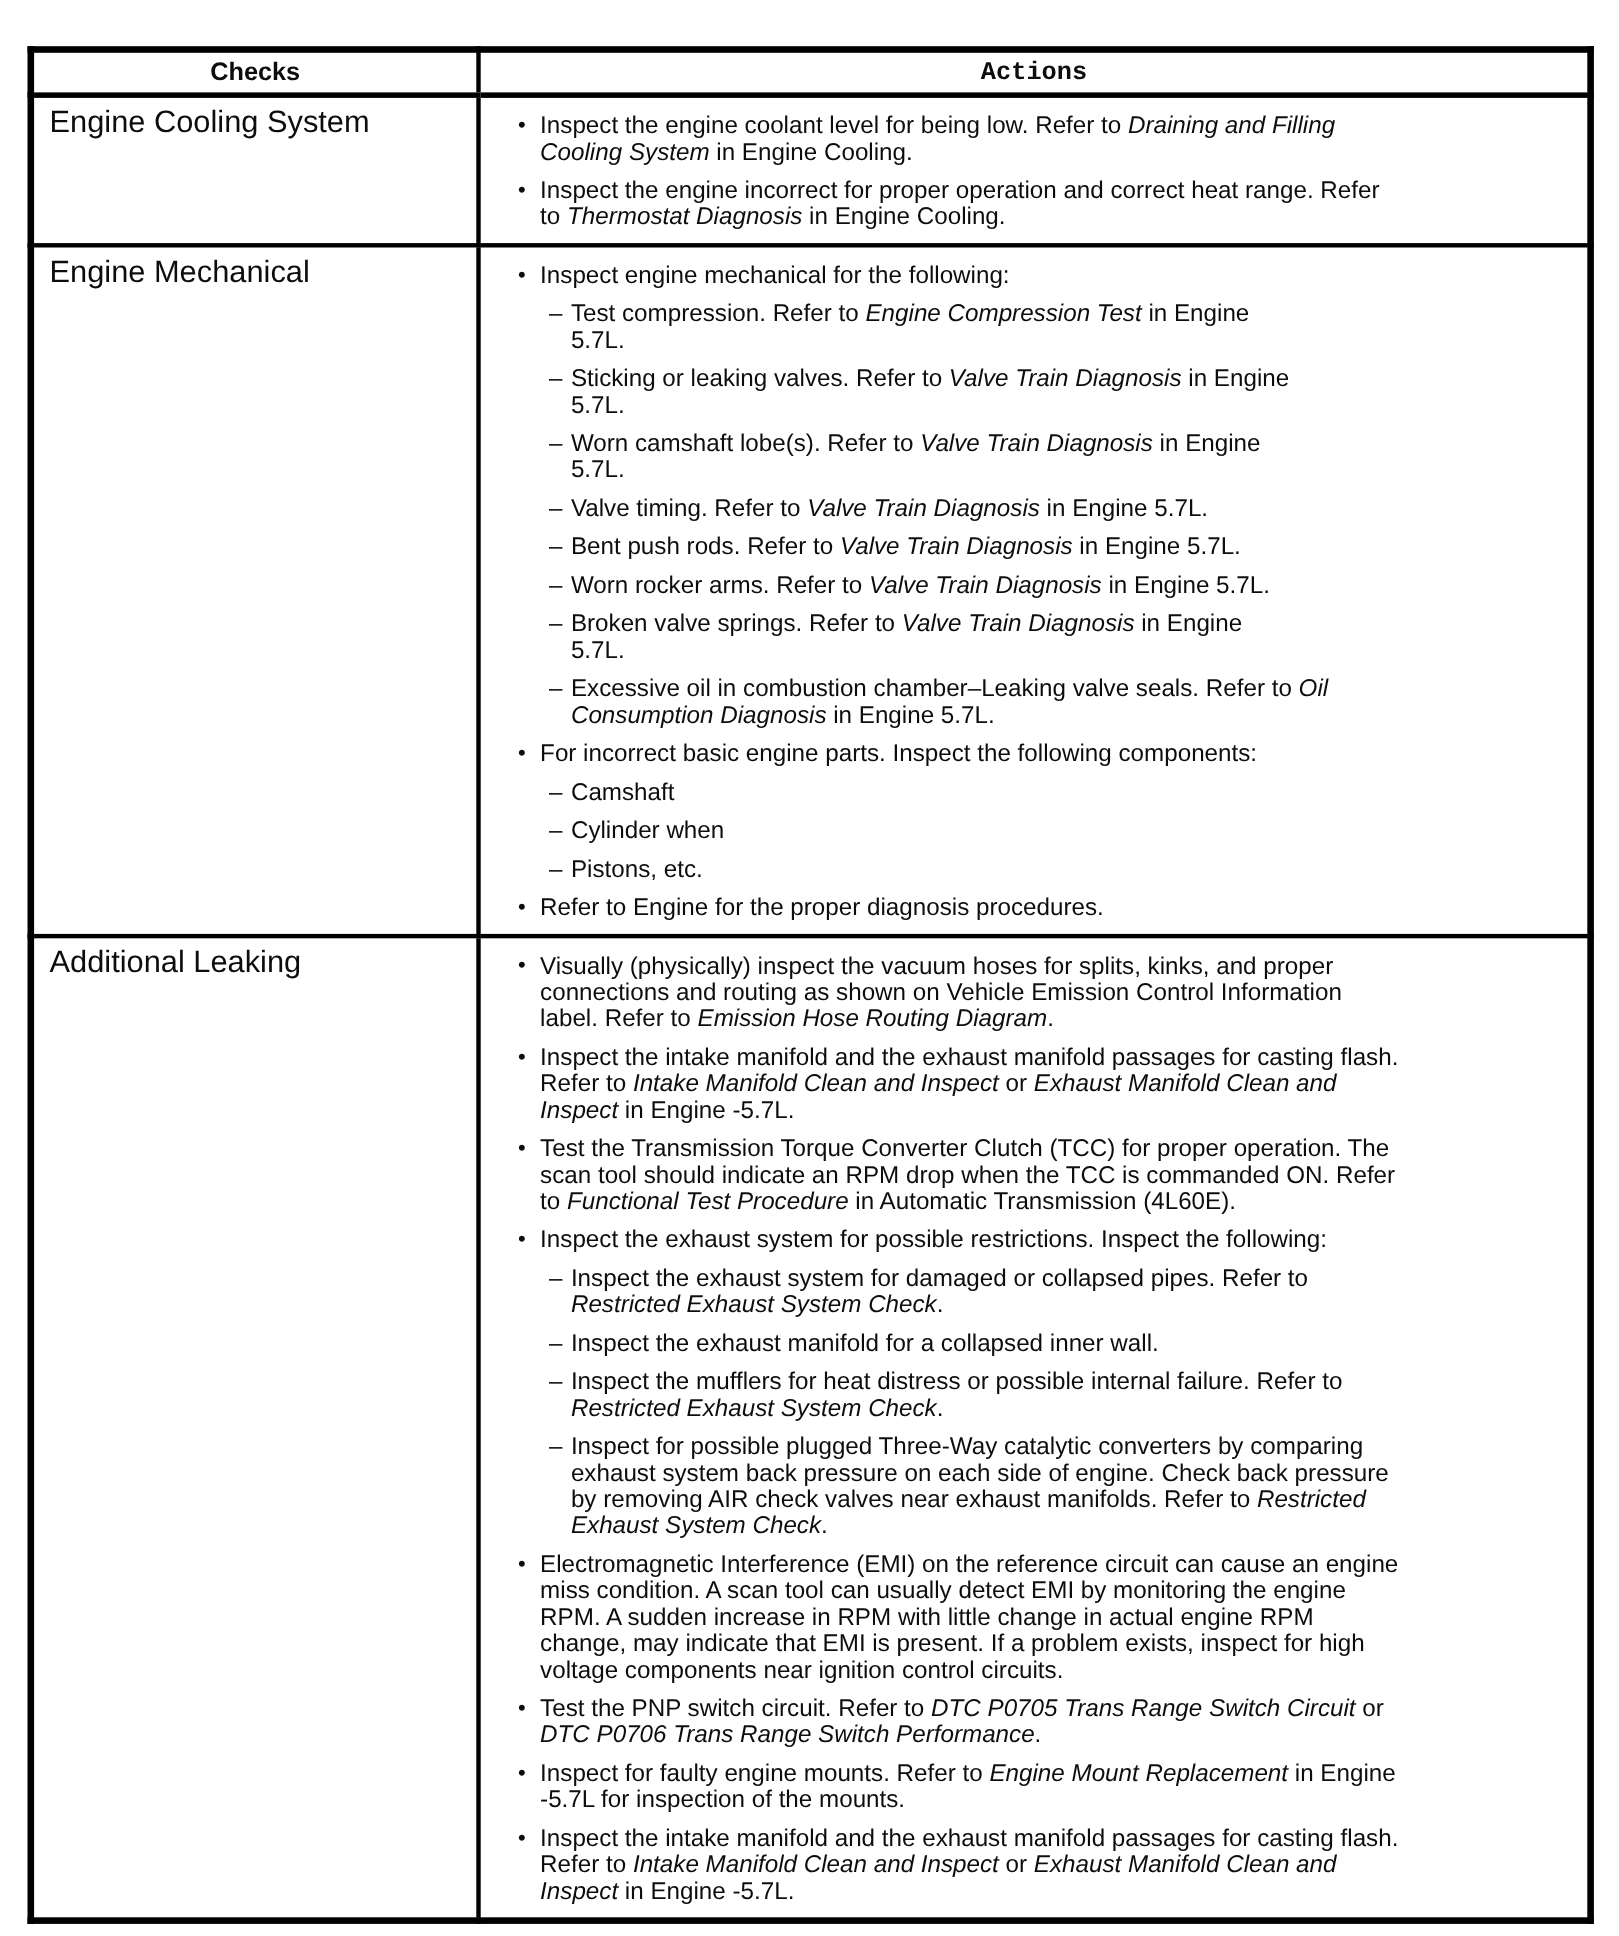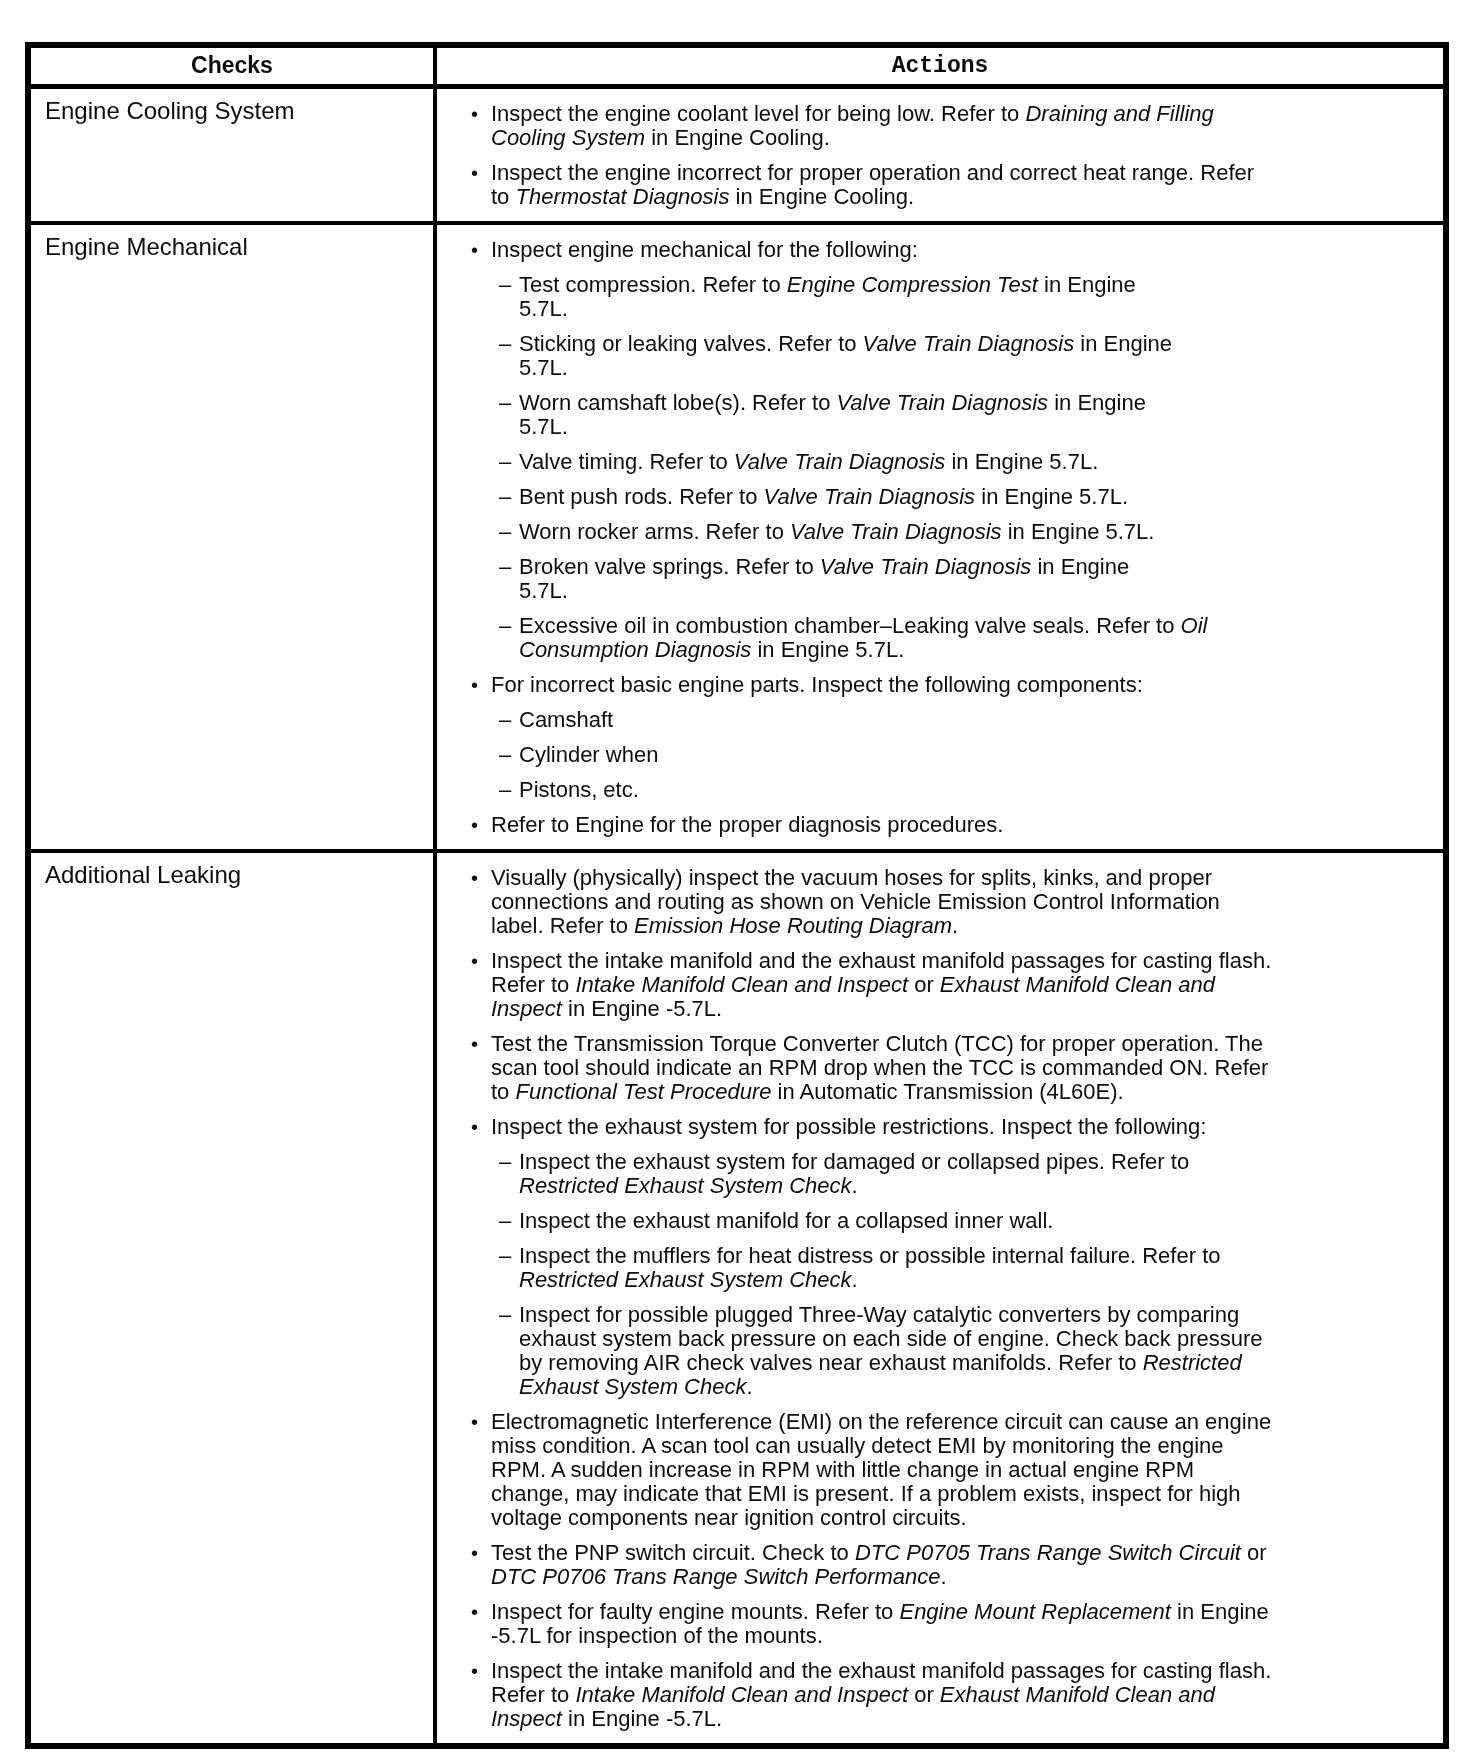--- a/index.html
+++ b/index.html
@@ -40,21 +40,21 @@
   table.checks-table th {
     font-size: 23px;
     font-weight: bold;
     text-align: center;
     padding: 4px 2px 5px;
     border-bottom-width: 5px;
     background: #ffffff;
   }
   td.check-cell {
     vertical-align: top;
-    font-size: 24px;
+    font-size: 28px;
     line-height: 25px;
     padding: 9px 8px 8px 14px;
     background: #ffffff;
   }
   td.actions-cell {
     vertical-align: top;
     padding: 13px 6px 10px 0;
     background: #ffffff;
   }
   .action-item {
@@ -220,21 +220,21 @@
             <div class="action-item bullet">
               <span class="marker">•</span>
               <span class="text"><span>Electromagnetic Interference (EMI) on the reference circuit can cause an engine
 miss condition. A scan tool can usually detect EMI by monitoring the engine
 RPM. A sudden increase in RPM with little change in actual engine RPM
 change, may indicate that EMI is present. If a problem exists, inspect for high
 voltage components near ignition control circuits.</span></span>
             </div>
             <div class="action-item bullet">
               <span class="marker">•</span>
-              <span class="text"><span>Test the PNP switch circuit. Check to </span><i>DTC P0705 Trans Range Switch Circuit</i><span> or
+              <span class="text"><span>Test the PNP switch circuit. Refer to </span><i>DTC P0705 Trans Range Switch Circuit</i><span> or
 </span><i>DTC P0706 Trans Range Switch Performance</i><span>.</span></span>
             </div>
             <div class="action-item bullet">
               <span class="marker">•</span>
               <span class="text"><span>Inspect for faulty engine mounts. Refer to </span><i>Engine Mount Replacement</i><span> in Engine
 -5.7L for inspection of the mounts.</span></span>
             </div>
             <div class="action-item bullet">
               <span class="marker">•</span>
               <span class="text"><span>Inspect the intake manifold and the exhaust manifold passages for casting flash.

